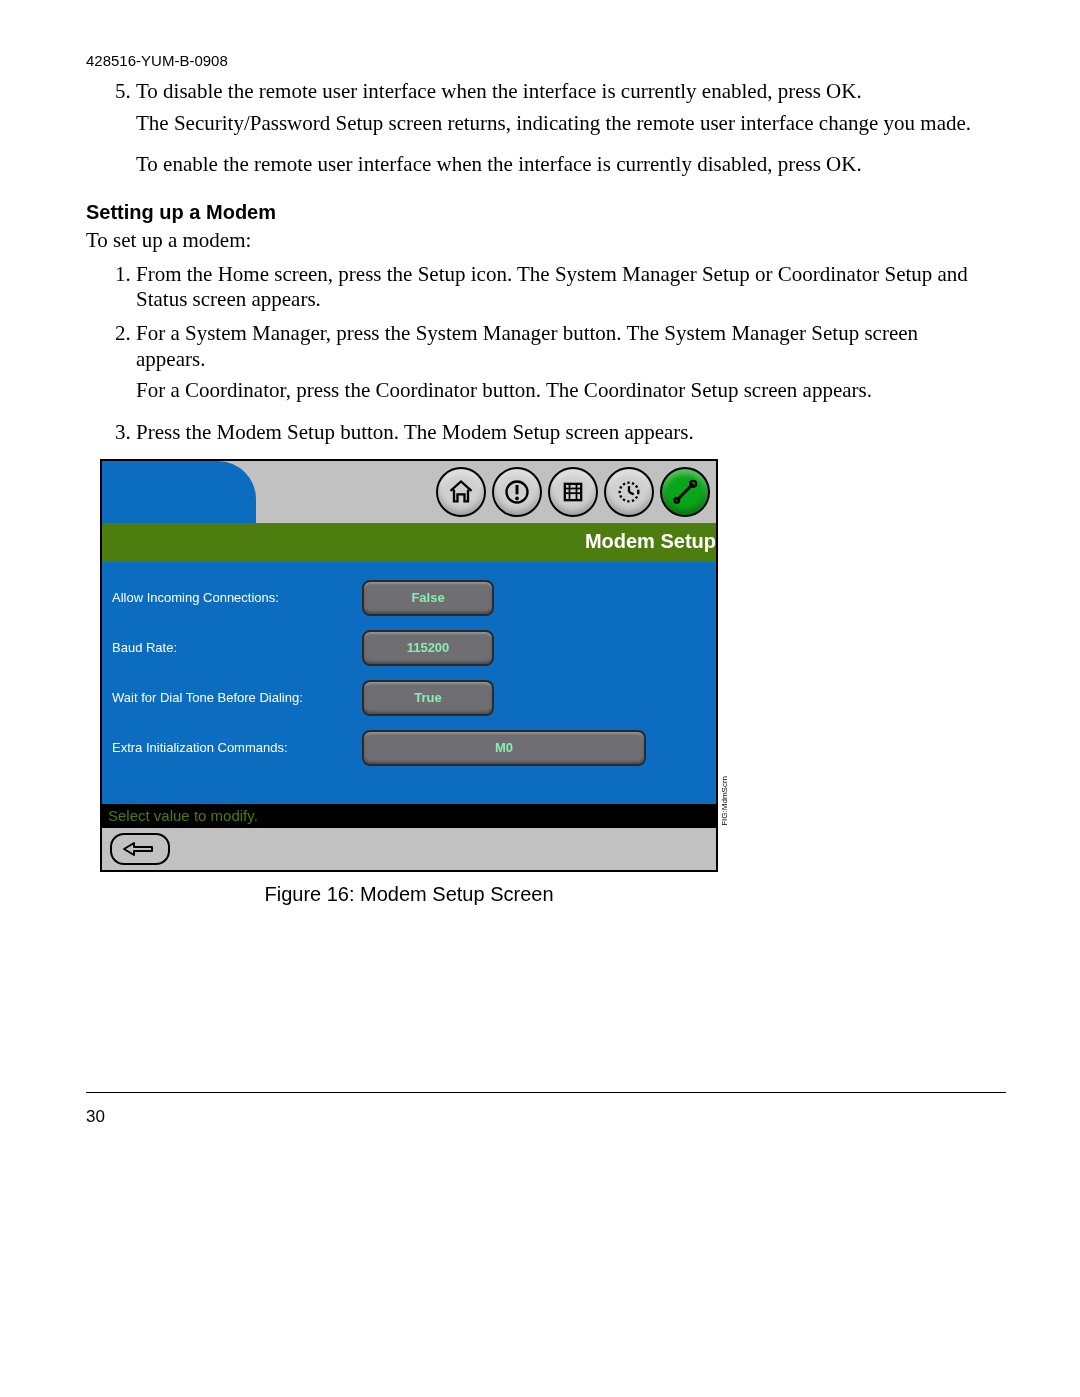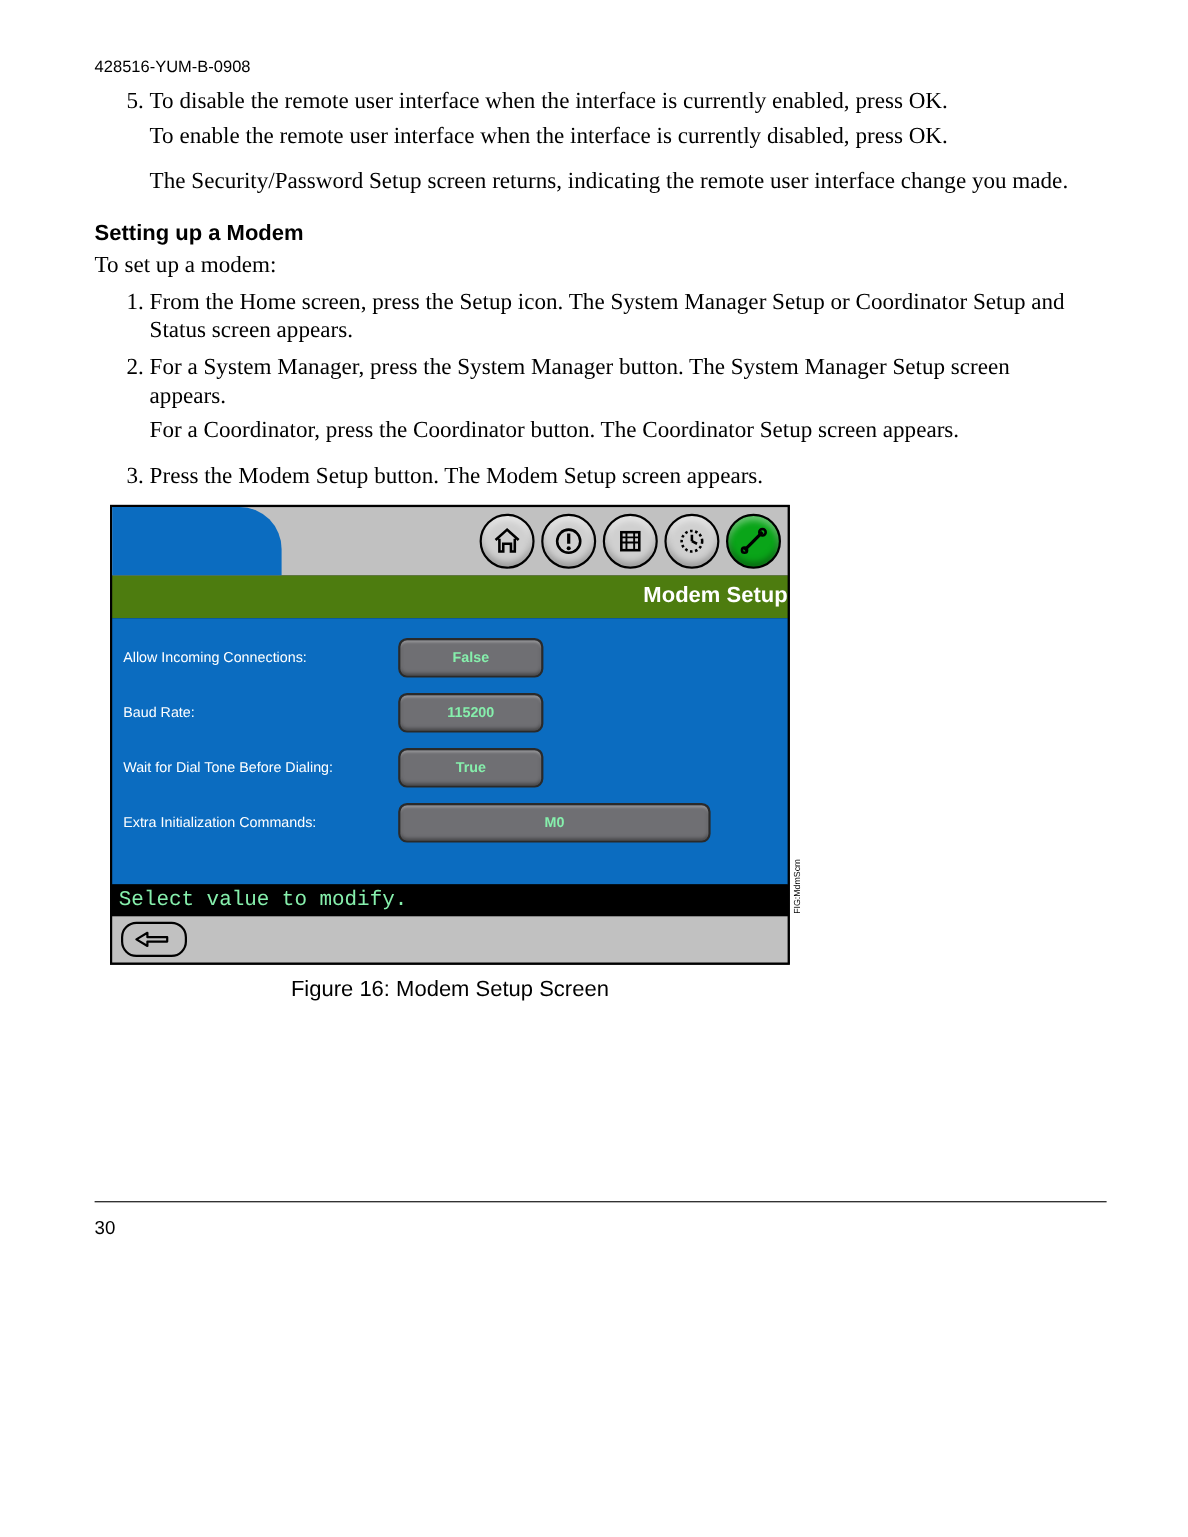--- a/index.html
+++ b/index.html
@@ -128,23 +128,23 @@
     height: 32px;
     display: flex;
     align-items: center;
     justify-content: center;
     box-shadow: inset 0 2px 2px rgba(255,255,255,0.25), inset 0 -2px 3px rgba(0,0,0,0.35);
   }
   .btn.small { width: 128px; }
   .btn.wide { width: 280px; }
   .status-bar {
     background: #000;
-    color: #86efac;
-    font-family: Liberation Mono, monospace;
-    font-size: 19px;
+    color: #4d7c0f;
+    font-family: Liberation Sans, sans-serif;
+    font-size: 15px;
     padding: 3px 6px;
   }
   .bottom-bar {
     background: #c1c1c1;
     height: 42px;
     display: flex;
     align-items: center;
     padding-left: 8px;
   }
   .back-btn {
@@ -191,22 +191,22 @@
 </head>
 <body>
 
 <div class="page">
   <div class="doc-id">428516-YUM-B-0908</div>
 
   <div class="body-text">
     <ol class="list" start="5">
       <li>
         <span>To disable the remote user interface when the interface is currently enabled, press OK.</span>
+        <div class="para">The Security/Password Setup screen returns, indicating the remote user interface change you made.</div>
         <div class="para">To enable the remote user interface when the interface is currently disabled, press OK.</div>
-        <div class="para">The Security/Password Setup screen returns, indicating the remote user interface change you made.</div>
       </li>
     </ol>
 
     <div class="h2">Setting up a Modem</div>
     <div class="intro">To set up a modem:</div>
 
     <ol class="list" start="1">
       <li>
         <span>From the Home screen, press the Setup icon. The System Manager Setup or Coordinator Setup and Status screen appears.</span>
       </li>

